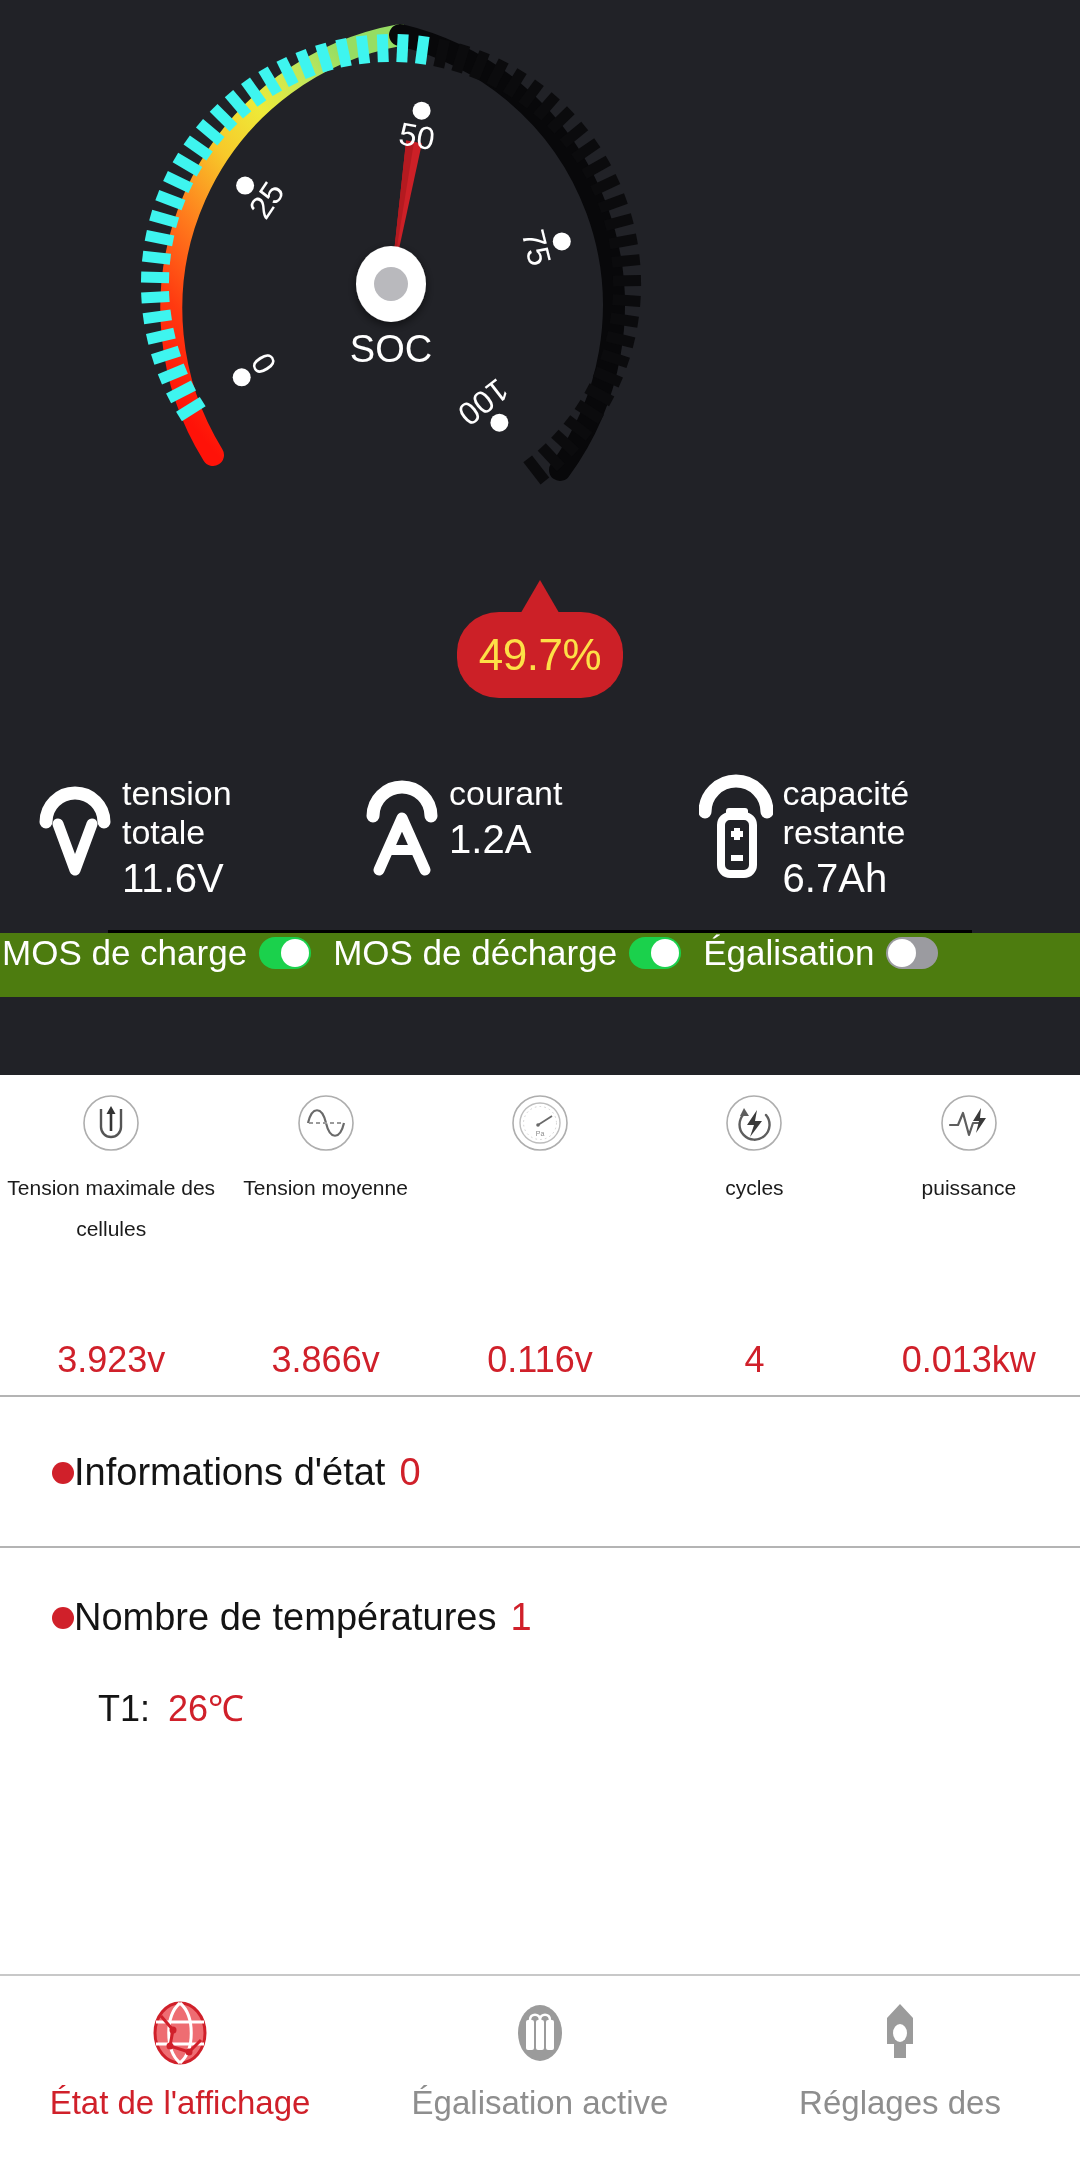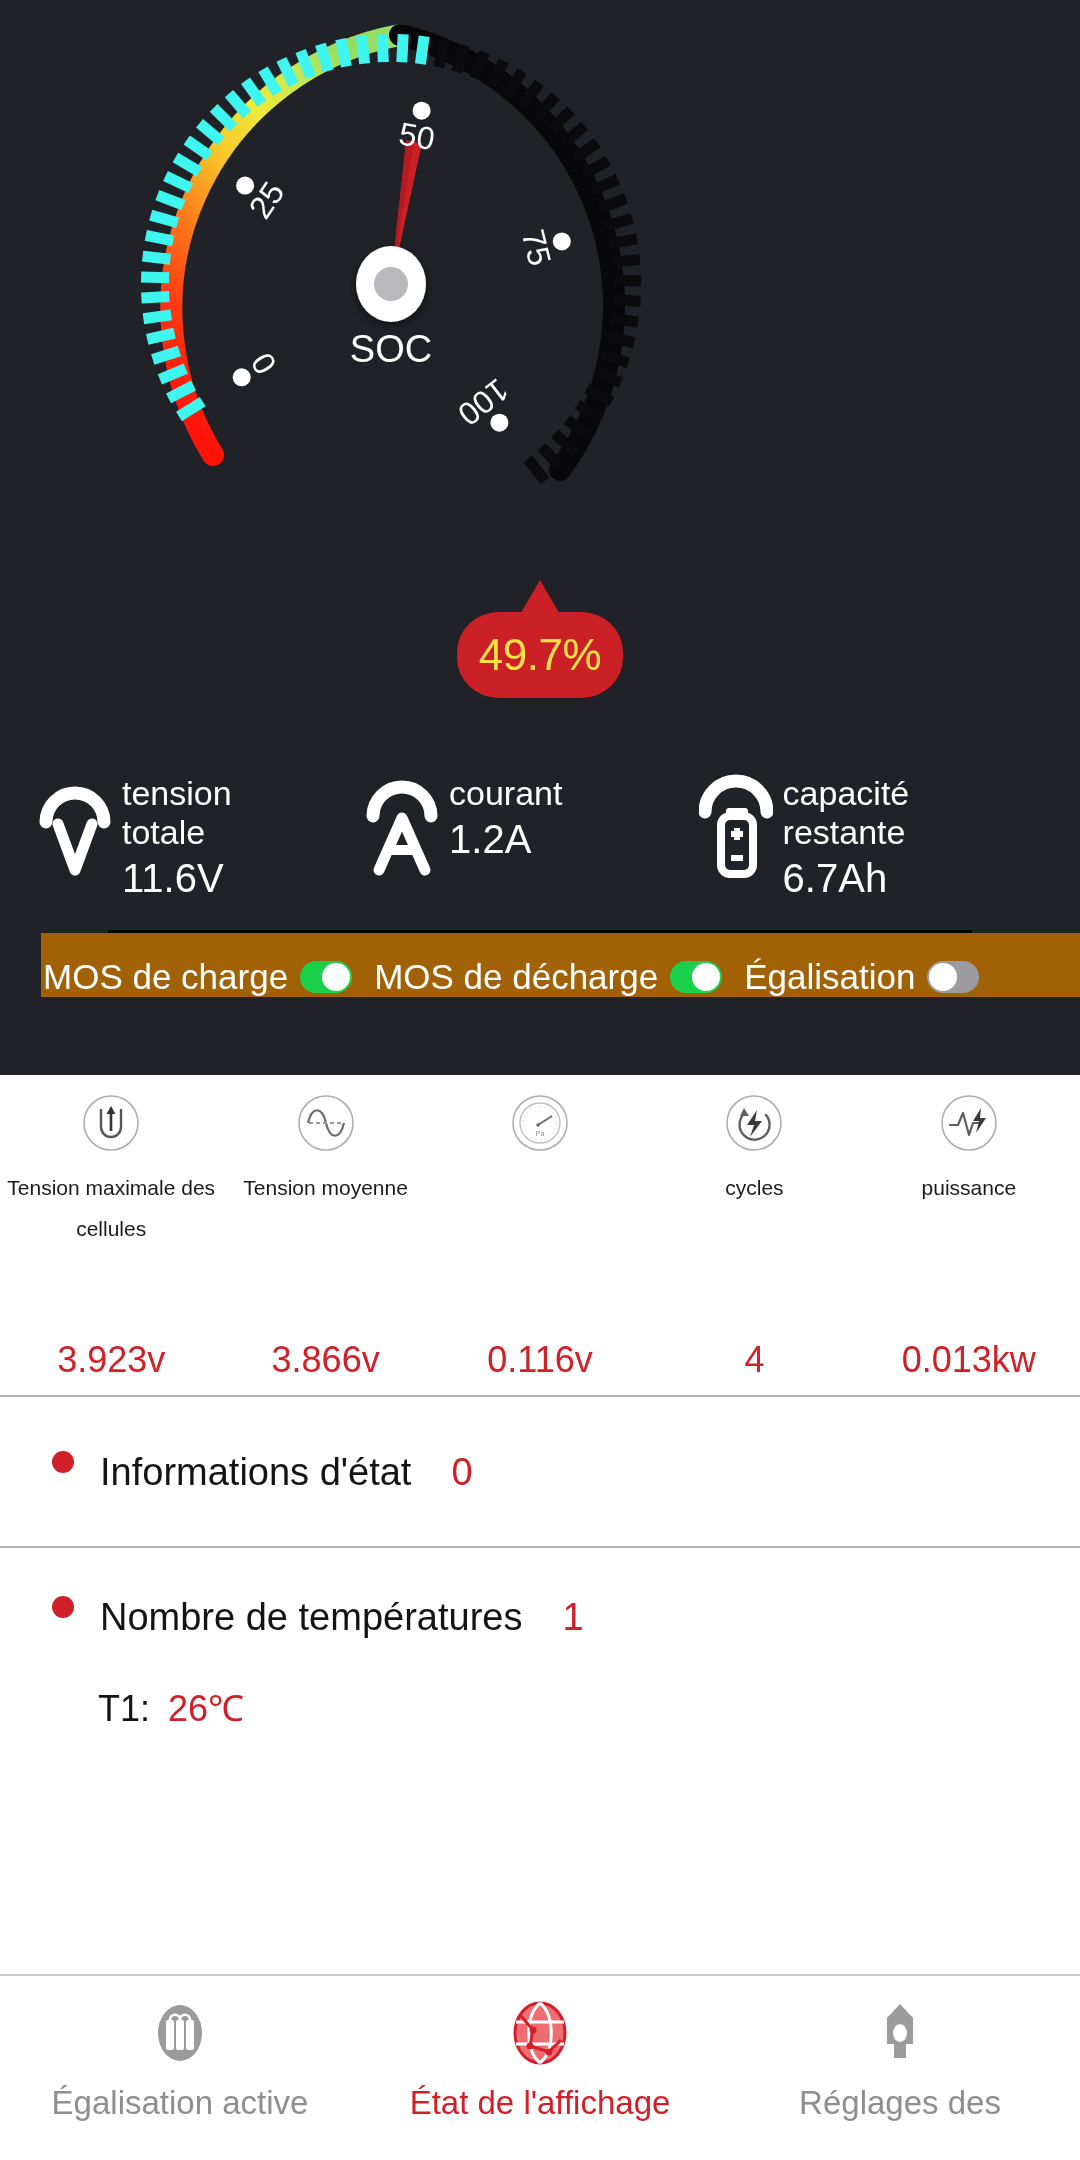--- a/index.html
+++ b/index.html
@@ -68,26 +68,25 @@
   .meas-label { color:#fff; font-size:34px; line-height:39px; white-space:nowrap; }
   .meas-value { color:#fff; font-size:40px; line-height:52px; white-space:nowrap; }
 
   .meas-divider {
     height:3px; background:#000;
     margin:0 108px;
   }
 
   
   .mos-row {
-    display:flex; align-items:flex-end;
+    display:flex; align-items:flex-start;
     height:64px;
     padding:0 0 0 2px;
-    background:#a16207;
+    background:#4d7c0f;
     overflow:hidden;
-    margin-left:41px;
   }
   .mos-item { display:flex; align-items:center; gap:12px; white-space:nowrap; }
   .mos-label { color:#fff; font-size:35px; }
   .toggle {
     width:52px; height:32px;
     border-radius:16px;
     position:relative; flex:none;
   }
   .toggle.on  { background:#1bd14c; }
   .toggle.off { background:#9b9ba0; }
@@ -122,21 +121,21 @@
   .stat-val {
     position:absolute; bottom:14px; left:0; right:0;
     text-align:center;
     font-size:36px; color:#d0202a;
     white-space:nowrap;
   }
 
   .hrule { height:2px; background:#b4b4b4; }
 
   .info-block { padding:54px 0 52px 52px; }
-  .info-line { display:flex; align-items:flex-start; gap:26px; }
+  .info-line { display:flex; align-items:center; }
   .bullet {
     width:22px; height:22px; border-radius:50%;
     background:#d0202a; flex:none;
   }
   .info-text { font-size:38px; color:#141414; }
   .info-count { font-size:38px; color:#d0202a; margin-left:14px; }
 
   .temp-block { padding:48px 0 44px 52px; }
   .temp-sub { margin:44px 0 0 46px; display:flex; align-items:baseline; gap:18px; }
   .temp-key { font-size:36px; color:#141414; }
@@ -449,34 +448,20 @@
       <div class="temp-sub">
         <span class="temp-key">T1:</span>
         <span class="temp-val">26℃</span>
       </div>
     </div>
 
     <div class="spacer"></div>
 
     <div class="bottom-nav">
 
-      <div class="nav-item inactive">
-        <span class="nav-icon">
-          <svg width="74" height="74" viewBox="0 0 74 74">
-            <ellipse cx="37" cy="37" rx="22" ry="28" fill="#9b9b9b"></ellipse>
-            <rect x="23" y="24" width="8" height="30" rx="2" fill="#fff"></rect>
-            <rect x="33" y="24" width="8" height="30" rx="2" fill="#fff"></rect>
-            <rect x="43" y="24" width="8" height="30" rx="2" fill="#fff"></rect>
-            <path d="M27 24 C27 17, 37 17, 37 24" fill="none" stroke="#fff" stroke-width="2.6"></path>
-            <path d="M37 24 C37 17, 47 17, 47 24" fill="none" stroke="#fff" stroke-width="2.6"></path>
-          </svg>
-        </span>
-        <span class="nav-label">Égalisation active</span>
-      </div>
-
       <div class="nav-item active">
         <span class="nav-icon">
           <svg width="74" height="74" viewBox="0 0 74 74">
             <ellipse cx="37" cy="37" rx="25" ry="30" fill="#ee6d72"></ellipse>
             <ellipse cx="37" cy="37" rx="25" ry="30" fill="none" stroke="#d0202a" stroke-width="3"></ellipse>
             <path d="M37 7 C22 20, 22 54, 37 67" fill="none" stroke="#fff" stroke-width="3"></path>
             <path d="M37 7 C52 20, 52 54, 37 67" fill="none" stroke="#fff" stroke-width="3"></path>
             <line x1="13" y1="26" x2="61" y2="26" stroke="#fff" stroke-width="3"></line>
             <line x1="13" y1="48" x2="61" y2="48" stroke="#fff" stroke-width="3"></line>
             <polyline points="18,20 30,34 27,50 46,56 58,44" fill="none" stroke="#d0202a" stroke-width="3"></polyline>
@@ -484,20 +469,34 @@
             <circle cx="27" cy="50" r="3.5" fill="#d0202a"></circle>
             <circle cx="46" cy="56" r="3.5" fill="#d0202a"></circle>
           </svg>
         </span>
         <span class="nav-label">État de l'affichage</span>
       </div>
 
       <div class="nav-item inactive">
         <span class="nav-icon">
           <svg width="74" height="74" viewBox="0 0 74 74">
+            <ellipse cx="37" cy="37" rx="22" ry="28" fill="#9b9b9b"></ellipse>
+            <rect x="23" y="24" width="8" height="30" rx="2" fill="#fff"></rect>
+            <rect x="33" y="24" width="8" height="30" rx="2" fill="#fff"></rect>
+            <rect x="43" y="24" width="8" height="30" rx="2" fill="#fff"></rect>
+            <path d="M27 24 C27 17, 37 17, 37 24" fill="none" stroke="#fff" stroke-width="2.6"></path>
+            <path d="M37 24 C37 17, 47 17, 47 24" fill="none" stroke="#fff" stroke-width="2.6"></path>
+          </svg>
+        </span>
+        <span class="nav-label">Égalisation active</span>
+      </div>
+
+      <div class="nav-item inactive">
+        <span class="nav-icon">
+          <svg width="74" height="74" viewBox="0 0 74 74">
             <path d="M37 8 L50 22 L50 48 L43 48 L43 62 L31 62 L31 48 L24 48 L24 22 Z" fill="#9b9b9b"></path>
             <ellipse cx="37" cy="37" rx="7" ry="9" fill="#fff"></ellipse>
           </svg>
         </span>
         <span class="nav-label">Réglages des</span>
       </div>
     </div>
   </div>
 </div>
 

